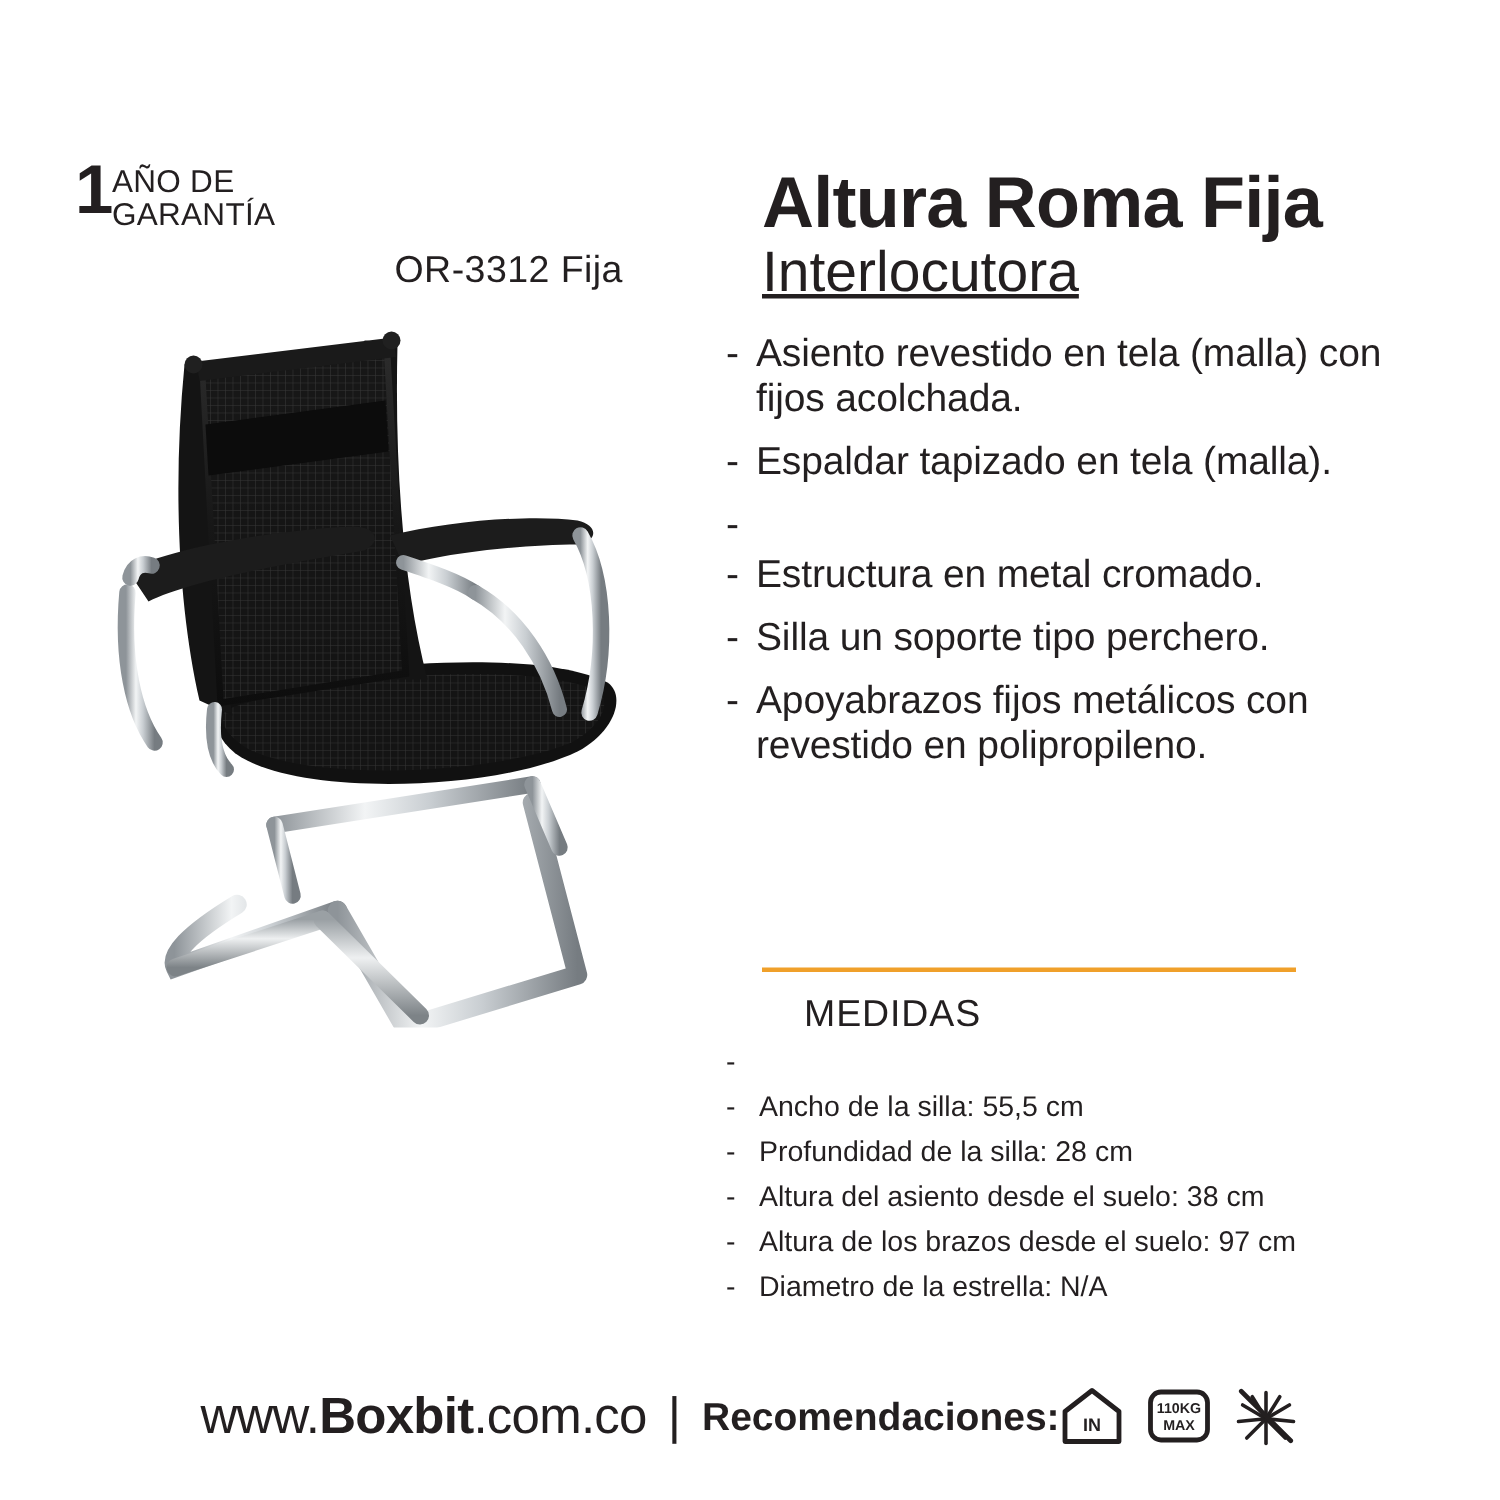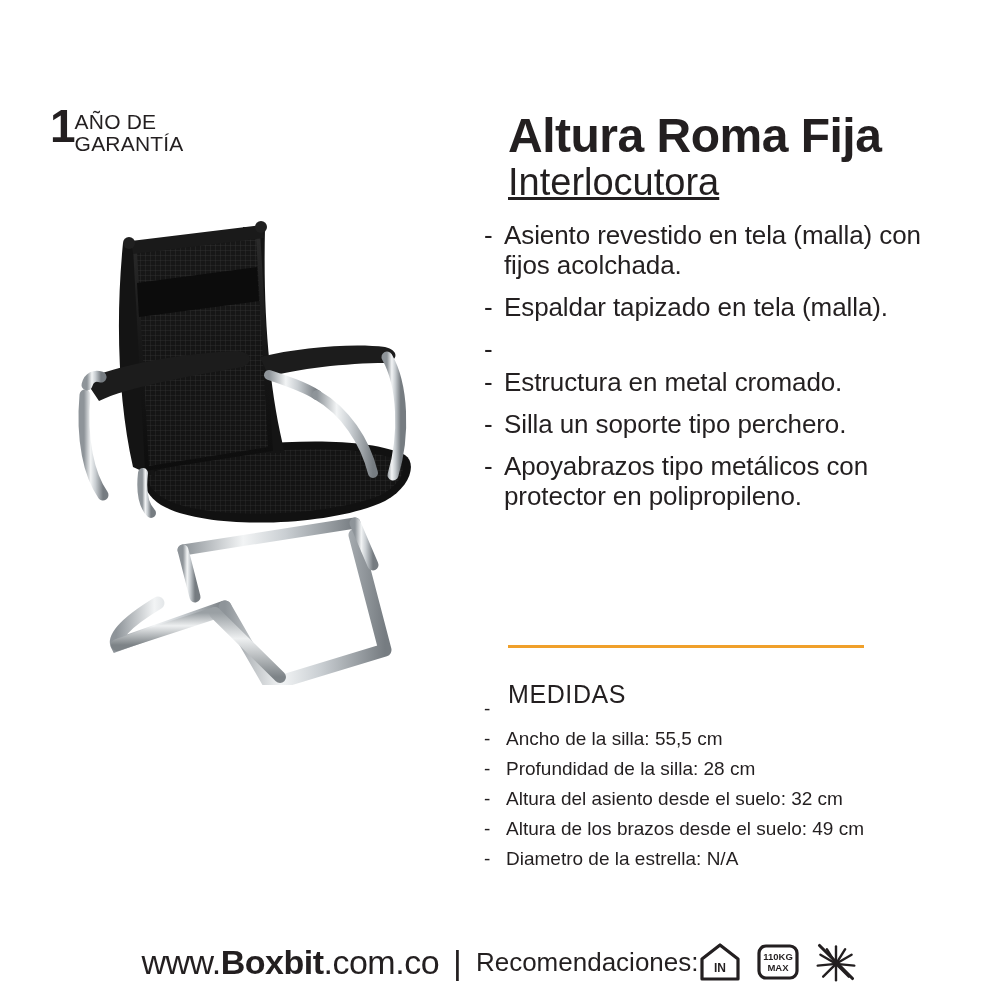--- a/index.html
+++ b/index.html
@@ -91,24 +91,23 @@
 
   
   .rule {
     position: absolute;
     left: 508px; top: 645px;
     width: 356px; height: 3px;
     background: #f0a02a;
   }
   .measures-title {
     position: absolute;
-    left: 508px; top: 662px;
+    left: 536px; top: 662px;
     font-size: 25px;
     letter-spacing: 0.6px;
-    margin-top: 18px;
   }
   .measures-list {
     position: absolute;
     left: 484px; top: 696px;
     width: 480px;
   }
   .measure {
     display: flex;
     align-items: flex-start;
     margin-bottom: 3px;
@@ -127,21 +126,21 @@
   
   .chair-area {
     position: absolute;
     left: 55px; top: 205px;
     width: 400px; height: 480px;
   }
 
   
   .footer {
     position: absolute;
-    left: 0; bottom: 16px;
+    left: 0; bottom: 34px;
     width: 1000px;
     display: flex;
     align-items: center;
     justify-content: center;
   }
   .url {
     font-size: 34px;
     letter-spacing: -0.5px;
     white-space: nowrap;
   }
@@ -149,21 +148,21 @@
   .url .u-brand { font-weight: bold; }
   .url .u-tld { font-weight: normal; }
   .sep {
     font-size: 34px;
     margin: 0 14px;
     color: #231f20;
     font-weight: 300;
   }
   .rec-label {
     font-size: 26px;
-    font-weight: normal;
+    font-weight: bold;
     margin-right: 0;
     white-space: nowrap;
   }
   .badges {
     display: flex;
     align-items: center;
     gap: 14px;
   }
   .badge-in, .badge-kg {
     width: 44px; height: 44px;
@@ -177,20 +176,21 @@
 <div class="page">
 
   <div class="warranty">
     <div class="warranty-num">1</div>
     <div class="warranty-text">
       <div>AÑO DE</div>
       <div>GARANTÍA</div>
     </div>
   </div>
 
+  <div class="model-code">OR-3312 Fija</div>
 
   <div class="title-block">
     <div class="title-main">Altura Roma Fija</div>
     <div class="title-sub">Interlocutora</div>
   </div>
 
   <div class="features">
     <div class="feature">
       <div class="dash">-</div>
       <div class="ftext">Asiento revestido en tela (malla) con fijos acolchada.</div>
@@ -206,45 +206,45 @@
     <div class="feature">
       <div class="dash">-</div>
       <div class="ftext">Estructura en metal cromado.</div>
     </div>
     <div class="feature">
       <div class="dash">-</div>
       <div class="ftext">Silla un soporte tipo perchero.</div>
     </div>
     <div class="feature">
       <div class="dash">-</div>
-      <div class="ftext">Apoyabrazos tipo metálicos con protector en polipropileno.</div>
+      <div class="ftext">Apoyabrazos fijos metálicos con revestido en polipropileno.</div>
     </div>
   </div>
 
   <div class="rule"></div>
   <div class="measures-title">MEDIDAS</div>
   <div class="measures-list">
     <div class="measure">
       <div class="dash">-</div>
     </div>
     <div class="measure">
       <div class="dash">-</div>
       <div class="mtext">Ancho de la silla: 55,5 cm</div>
     </div>
     <div class="measure">
       <div class="dash">-</div>
       <div class="mtext">Profundidad de la silla: 28 cm</div>
     </div>
     <div class="measure">
       <div class="dash">-</div>
-      <div class="mtext">Altura del asiento desde el suelo: 32 cm</div>
-    </div>
-    <div class="measure">
-      <div class="dash">-</div>
-      <div class="mtext">Altura de los brazos desde el suelo: 49 cm</div>
+      <div class="mtext">Altura del asiento desde el suelo: 38 cm</div>
+    </div>
+    <div class="measure">
+      <div class="dash">-</div>
+      <div class="mtext">Altura de los brazos desde el suelo: 97 cm</div>
     </div>
     <div class="measure">
       <div class="dash">-</div>
       <div class="mtext">Diametro de la estrella: N/A</div>
     </div>
   </div>
 
   <div class="chair-area">
     <svg width="400" height="480" viewBox="0 0 400 480" xmlns="http://www.w3.org/2000/svg">
       <defs>

